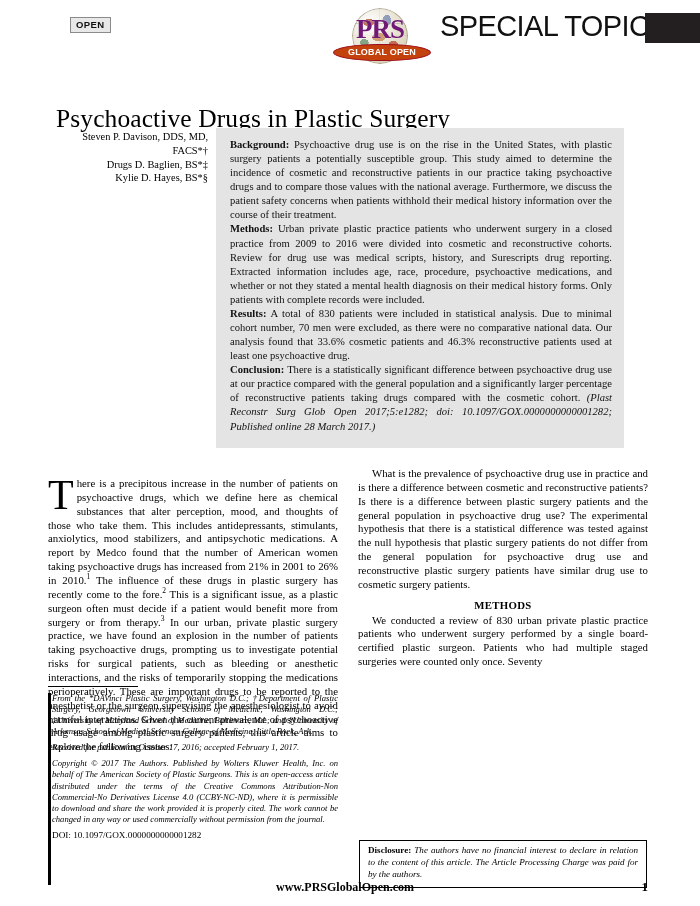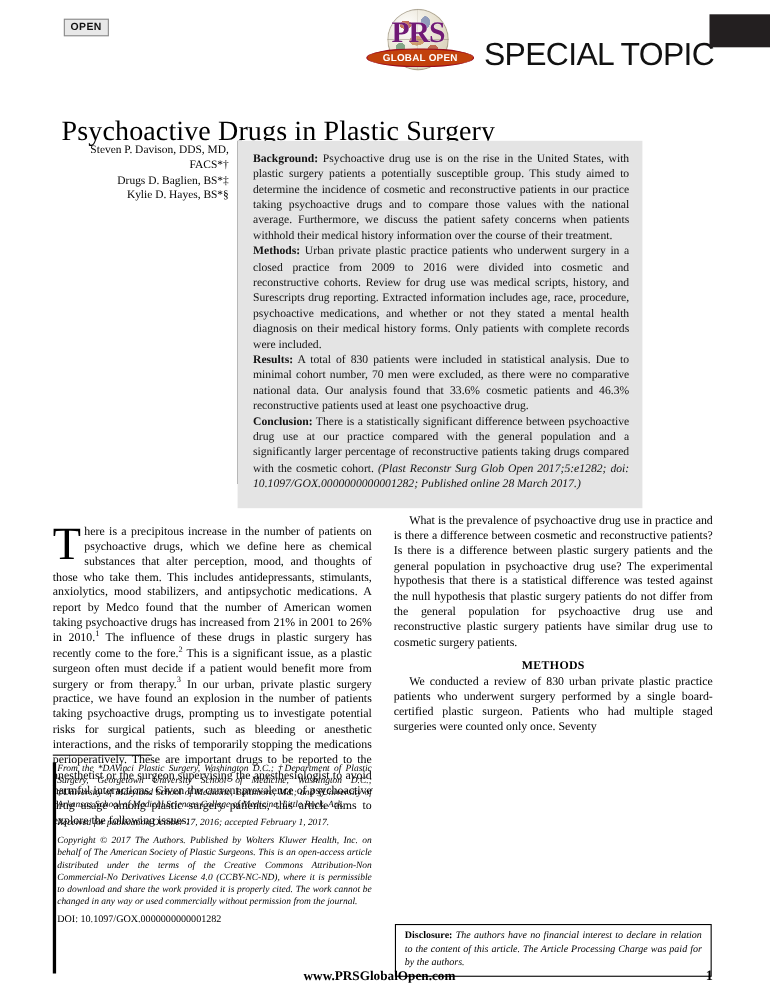--- a/index.html
+++ b/index.html
@@ -18,21 +18,21 @@
 
   
   .header {
     position: absolute;
     top: 0; left: 0;
     width: 700px;
     height: 72px;
   }
   .open-badge {
     position: absolute;
-    left: 58px; top: 17px;
+    left: 70px; top: 17px;
     border: 1px solid #8a8a8a;
     background: #e8e8e8;
     color: #111;
     font-family: "Liberation Sans", "DejaVu Sans", sans-serif;
     font-weight: bold;
     font-size: 9.5px;
     letter-spacing: 0.4px;
     padding: 2px 5px 2px 5px;
     line-height: 1;
   }
@@ -106,21 +106,20 @@
   }
   .special-topic {
     position: absolute;
     left: 440px; top: 12px;
     font-family: "Liberation Sans", "DejaVu Sans", sans-serif;
     font-weight: normal;
     font-size: 29px;
     letter-spacing: -0.6px;
     color: #111;
     line-height: 1;
-    margin-top: 24px;
   }
   .header-bar {
     position: absolute;
     left: 645px; top: 13px;
     width: 55px; height: 30px;
     background: #231f20;
   }
 
   
   .title {
@@ -140,21 +139,21 @@
     width: 168px;
     text-align: right;
     font-size: 10.4px;
     line-height: 1.33;
   }
 
   
   .abstract-wrap {
     position: absolute;
     left: 216px; top: 128px;
-    width: 368px;
+    width: 408px;
     background: #e4e4e4;
     padding: 10px 12px 14px 14px;
     box-sizing: border-box;
   }
   .abstract-rule {
     position: absolute;
     left: 216px; top: 128px;
     width: 4px;
     height: 312px;
     background: #000;

